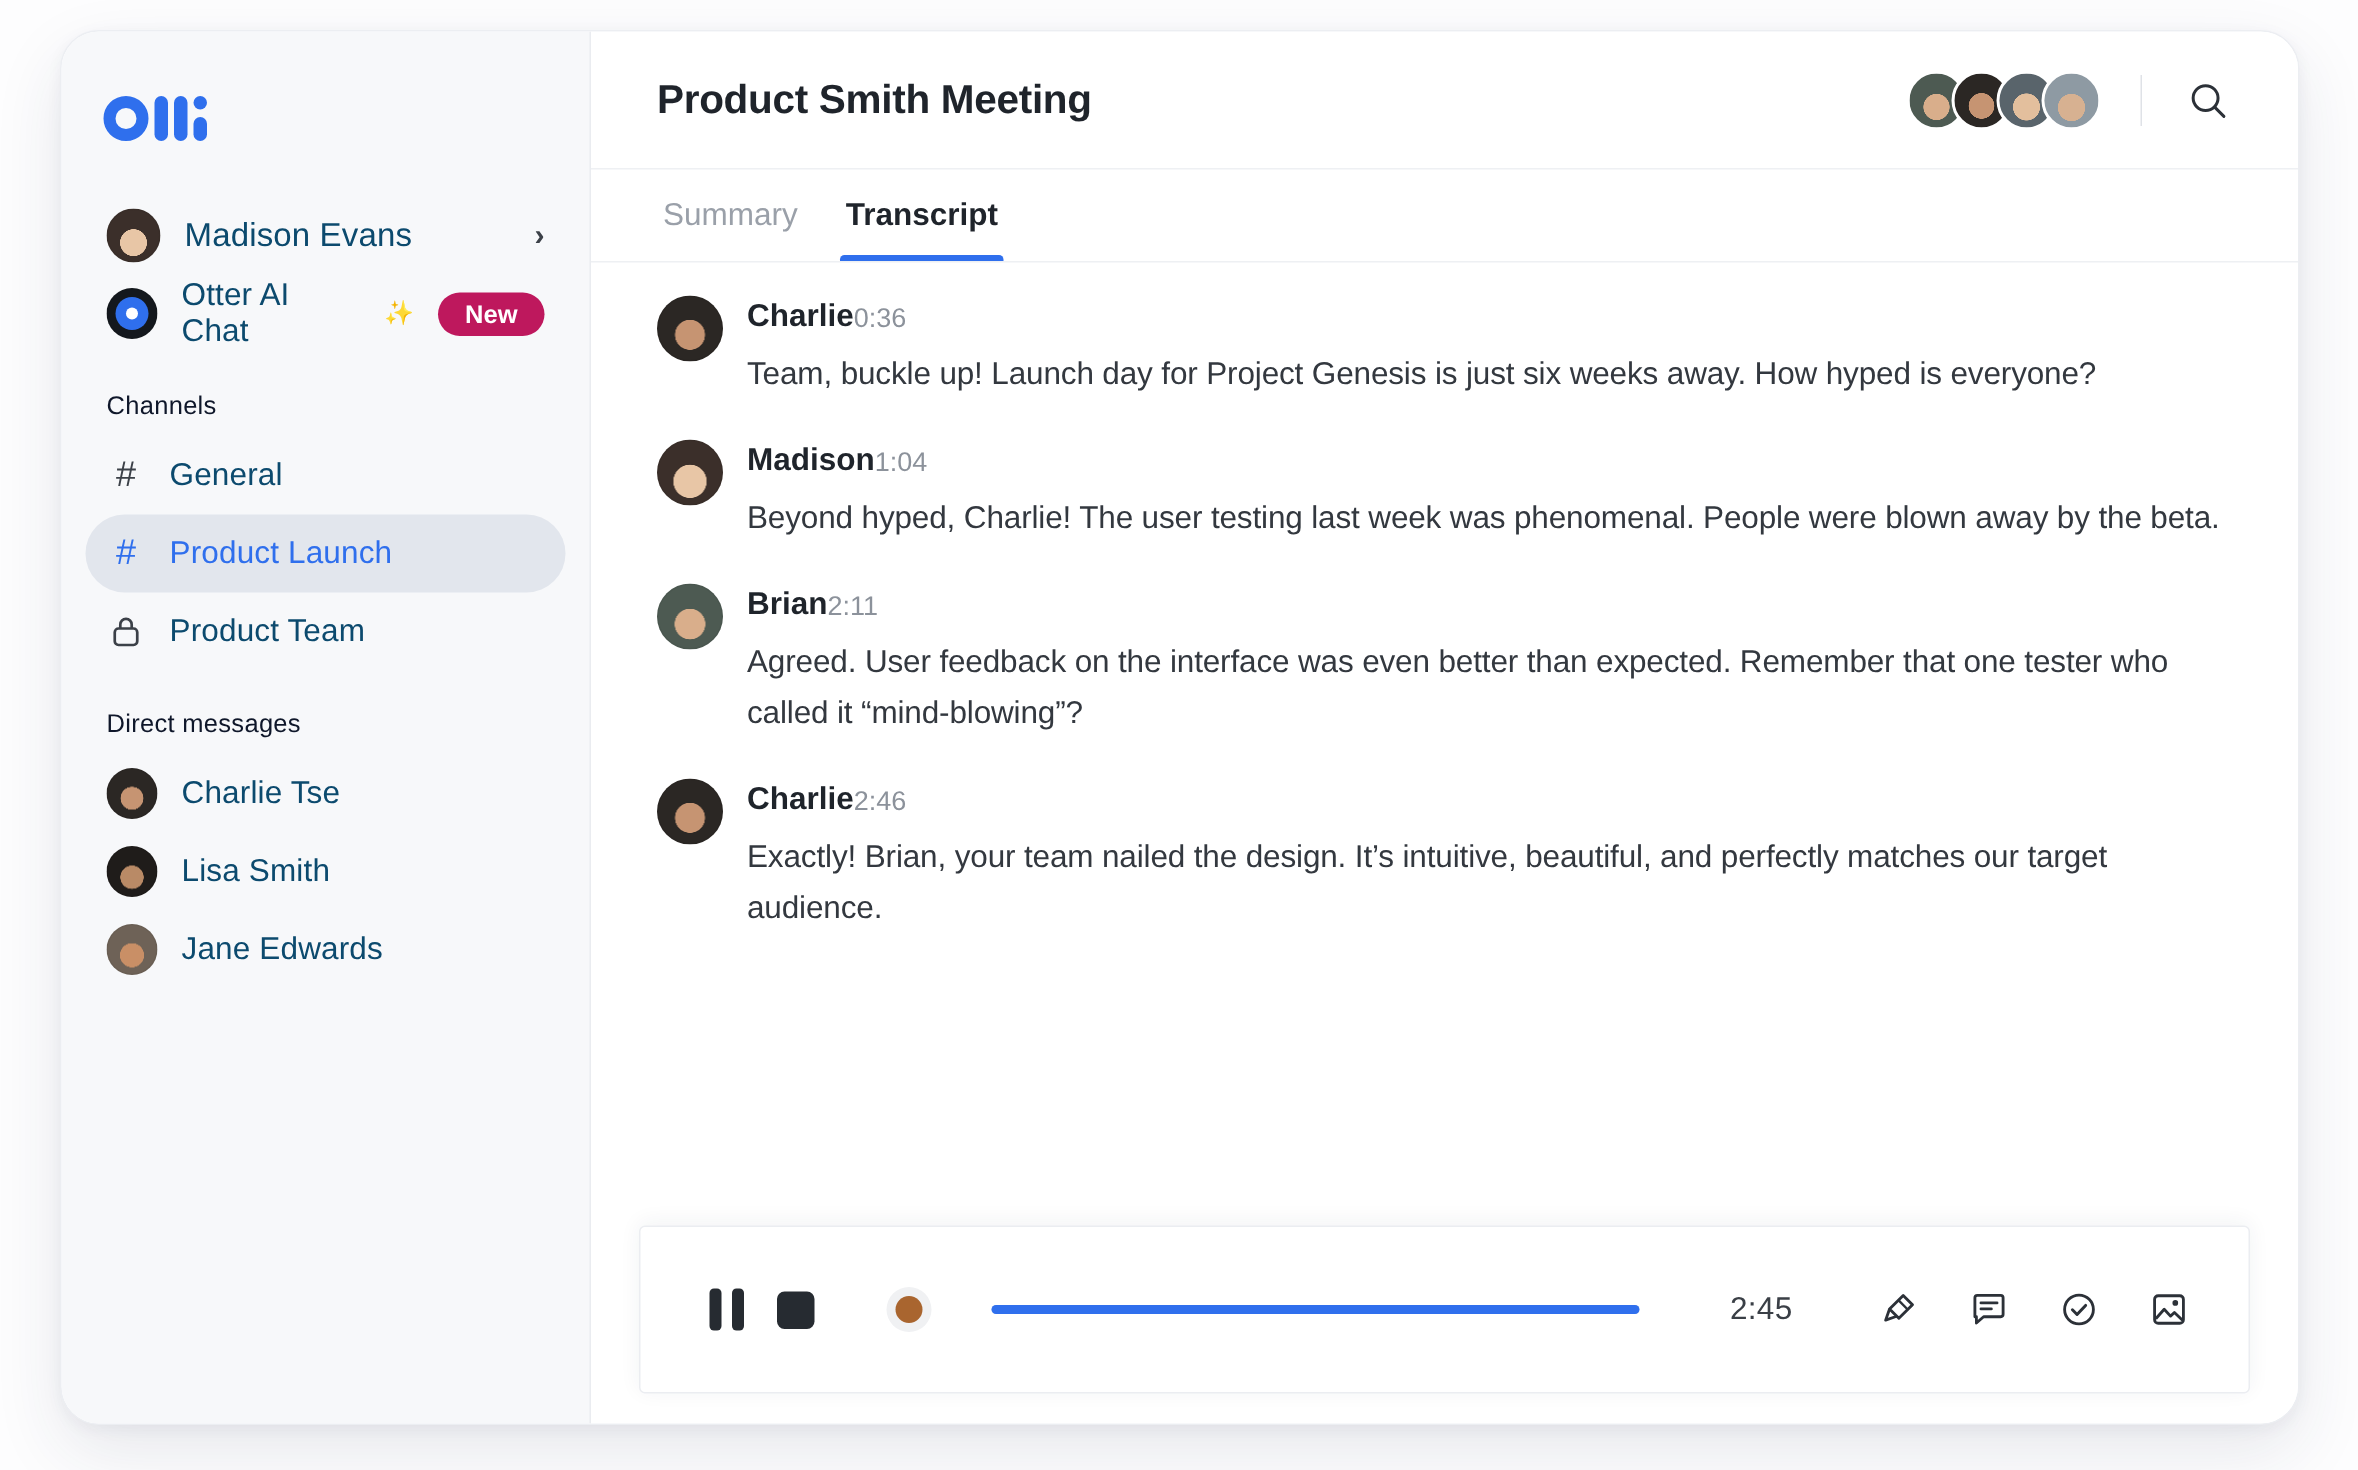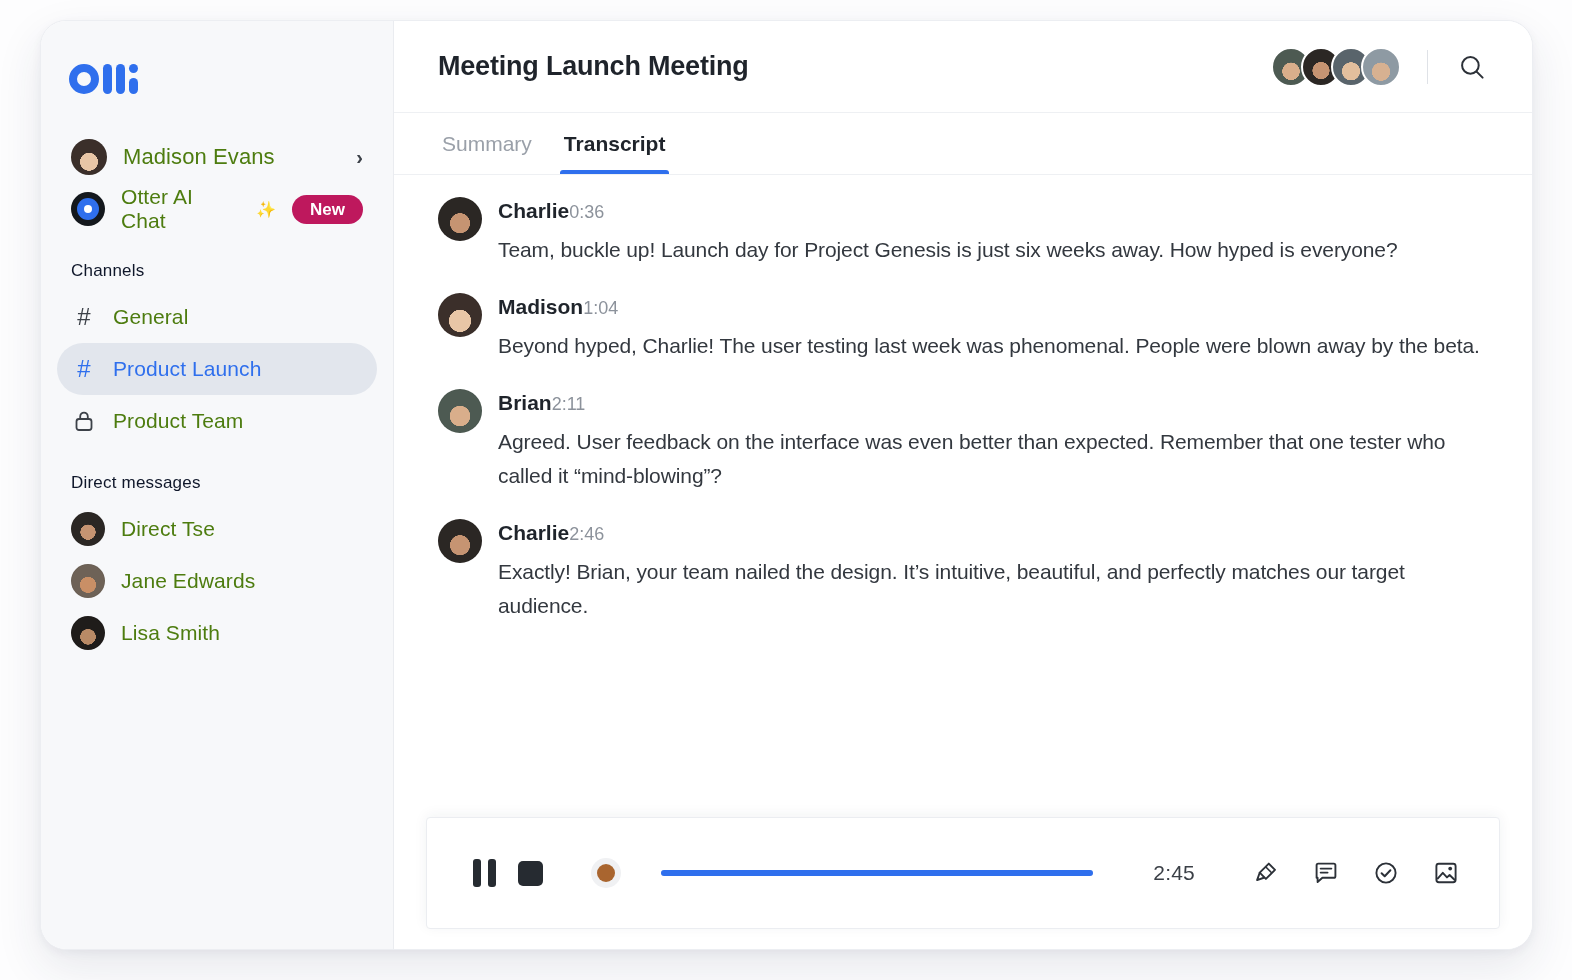--- a/index.html
+++ b/index.html
@@ -121,21 +121,21 @@
     background: #2f6fed;
   }
   .av-otter .eye:after {
     content: ""; position: absolute; left: 50%; top: 50%;
     transform: translate(-50%,-50%);
     width: 8px; height: 8px; border-radius: 50%; background: #fff;
   }
 
   .side-label {
     font-size: 21px;
-    color: #4d7c0f;
+    color: #0c4a6e;
     letter-spacing: 0.1px;
   }
   .side-row.user .side-label { font-size: 22px; font-weight: 500; }
 
   .chev {
     margin-left: auto;
     font-size: 20px;
     color: #3c4148;
     font-weight: 700;
   }
@@ -379,38 +379,38 @@
             <path d="M6.2 9V6.4a3.8 3.8 0 017.6 0V9" stroke="#3c4148" stroke-width="1.8" fill="none"></path>
           </svg>
         </span>
         <span class="side-label">Product Team</span>
       </div>
 
       <div class="section-title">Direct messages</div>
 
       <div class="side-row">
         <span class="avatar a34 av-2"></span>
-        <span class="side-label">Direct Tse</span>
+        <span class="side-label">Charlie Tse</span>
+      </div>
+
+      <div class="side-row">
+        <span class="avatar a34 av-6"></span>
+        <span class="side-label">Lisa Smith</span>
       </div>
 
       <div class="side-row">
         <span class="avatar a34 av-7"></span>
         <span class="side-label">Jane Edwards</span>
       </div>
-
-      <div class="side-row">
-        <span class="avatar a34 av-6"></span>
-        <span class="side-label">Lisa Smith</span>
-      </div>
     </aside>
 
     <section class="main">
 
       <header class="topbar">
-        <h1 class="doc-title">Meeting Launch Meeting</h1>
+        <h1 class="doc-title">Product Smith Meeting</h1>
 
         <div class="topbar-right">
           <div class="avatar-stack">
             <span class="avatar a40 av-4"></span>
             <span class="avatar a40 av-2"></span>
             <span class="avatar a40 av-3"></span>
             <span class="avatar a40 av-5"></span>
           </div>
           <span class="divider-v"></span>
           <span class="icon-btn">

